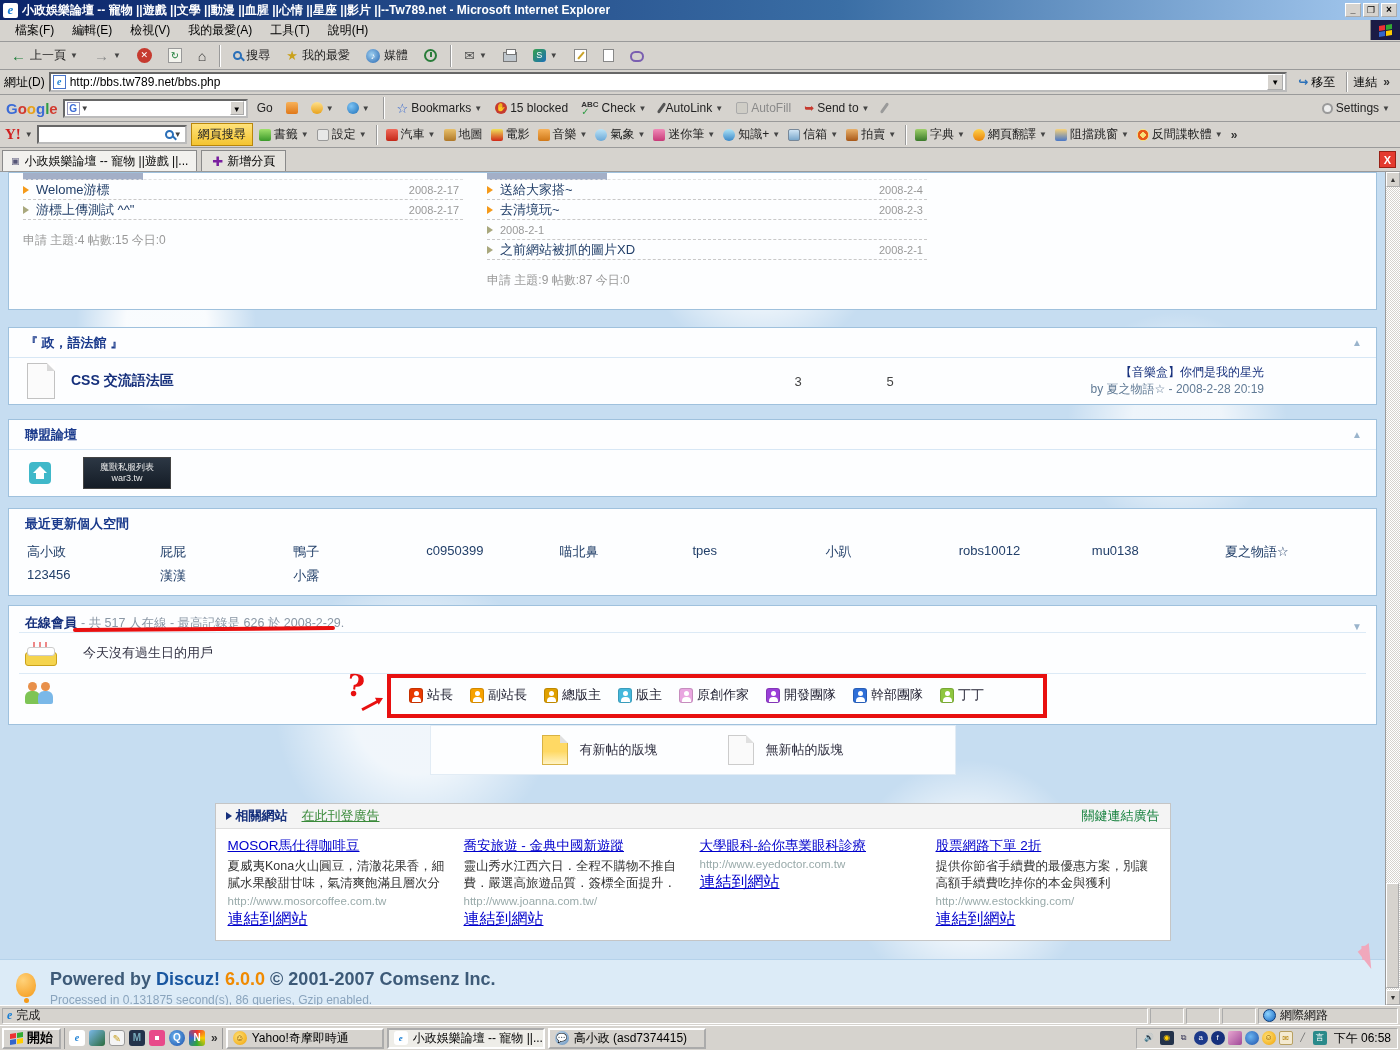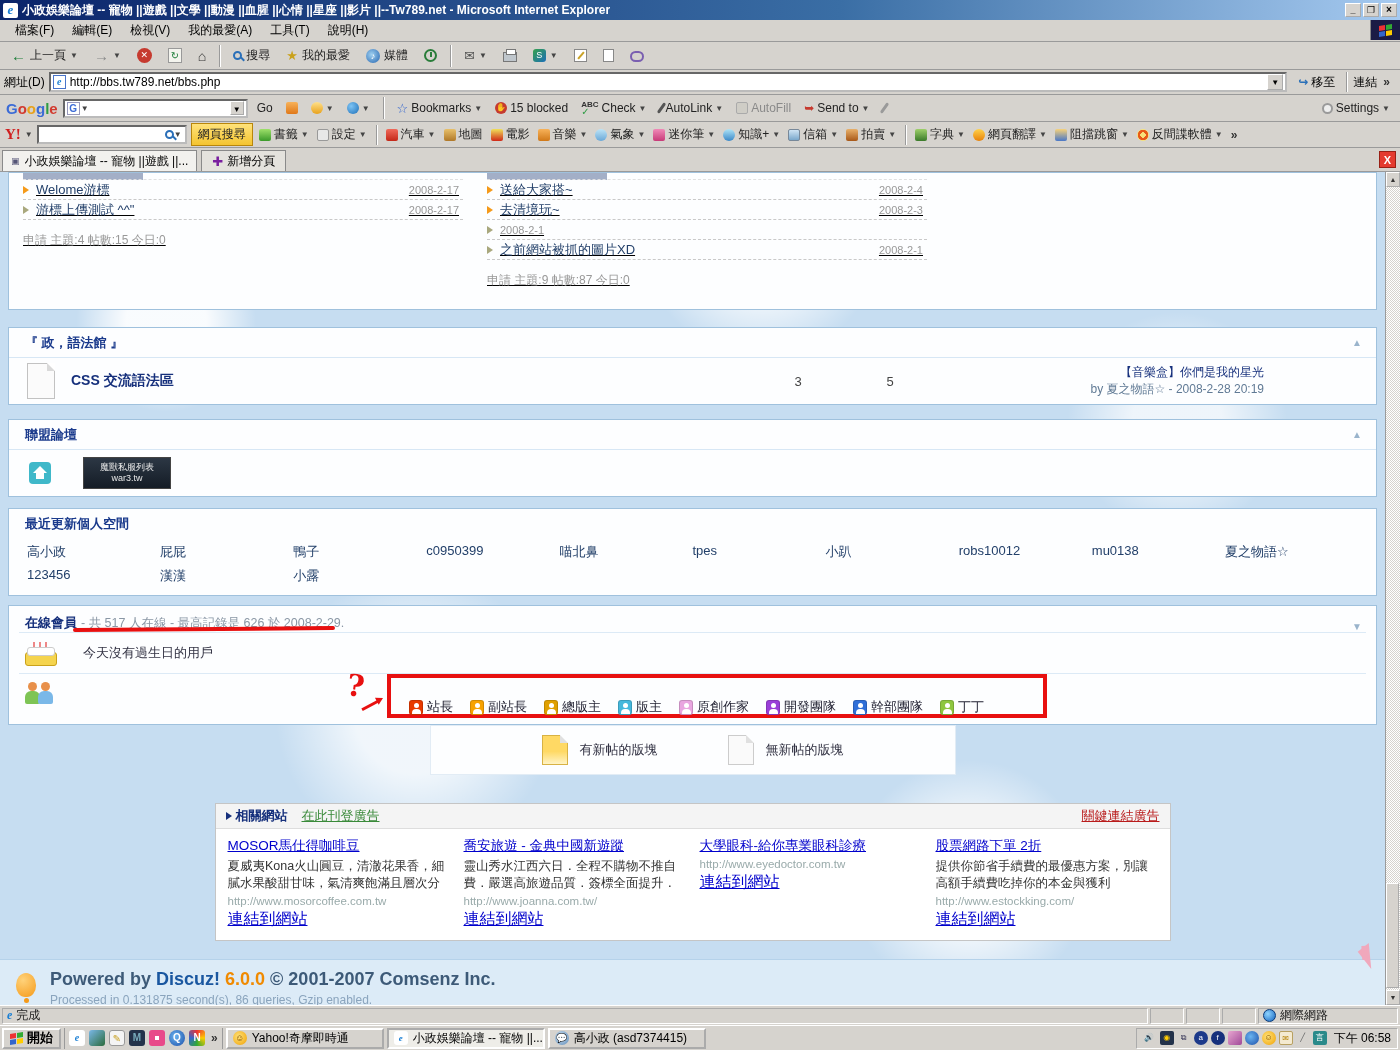--- a/index.html
+++ b/index.html
@@ -92,21 +92,21 @@
       radial-gradient(circle at 12% 18%, rgba(255,255,255,.9) 0 40px, rgba(255,255,255,0) 90px),
       radial-gradient(circle at 55% 8%, rgba(255,255,255,.8) 0 55px, rgba(255,255,255,0) 120px),
       radial-gradient(circle at 85% 30%, rgba(255,255,255,.7) 0 45px, rgba(255,255,255,0) 110px),
       radial-gradient(circle at 30% 65%, rgba(255,255,255,.75) 0 60px, rgba(255,255,255,0) 140px),
       radial-gradient(circle at 70% 85%, rgba(255,255,255,.8) 0 50px, rgba(255,255,255,0) 120px),
       #c6ddf1;}
   .wbox{background:#fdfeff;border:1px solid #9fc1dd;margin:0 8px;}
 
   
   .topbox{height:138px;overflow:hidden;padding-left:14px;}
-  .topics{display:flex;text-decoration:underline;}
+  .topics{display:flex;}
   .tcol{width:440px;}
   .tcol+.tcol{margin-left:24px;}
   .tclip{height:7px;border-bottom:1px dashed #c9c9c9;overflow:hidden;background:linear-gradient(90deg,#5a6f9a 0 120px,transparent 120px);opacity:.55;}
   .trow{height:20px;display:flex;align-items:center;border-bottom:1px dashed #c9c9c9;font-size:13px;color:#23406a;}
   .bul{width:0;height:0;border-left:6px solid #f59a1a;border-top:4px solid transparent;border-bottom:4px solid transparent;margin-right:7px;}
   .bul.gray{border-left-color:#a9a87e;}
   .trow .tt{flex:1;}
   .trow .dt{color:#999;font-size:11px;padding-right:4px;}
   .tstats{color:#999;font-size:12px;margin-top:12px;}
 
@@ -140,42 +140,42 @@
   .cake{width:30px;height:26px;position:relative;margin-right:28px;}
   .cake::before{content:"";position:absolute;bottom:0;left:0;width:30px;height:12px;background:#f5d44e;border:1px solid #caa21b;border-radius:3px;}
   .cake::after{content:"";position:absolute;bottom:10px;left:2px;width:26px;height:7px;background:#fff;border:1px solid #ccc;border-radius:3px;}
   .cndl{position:absolute;top:2px;width:2px;height:9px;background:#e88;}
   .legend-row{height:50px;position:relative;}
   .grp{position:absolute;left:16px;top:8px;width:34px;height:26px;}
   .per{position:absolute;width:16px;height:24px;}
   .per::before{content:"";position:absolute;left:3px;top:0;width:9px;height:9px;border-radius:50%;background:#e8904a;}
   .per::after{content:"";position:absolute;left:0;top:9px;width:15px;height:13px;border-radius:6px 6px 2px 2px;background:#7ec455;}
   .per.blue{left:13px;} .per.blue::after{background:#7ab8e8;}
-  .legend-strip{position:absolute;left:400px;top:24px;display:flex;align-items:center;gap:17px;font-size:13px;color:#223;}
+  .legend-strip{position:absolute;left:400px;top:12px;display:flex;align-items:center;gap:17px;font-size:13px;color:#223;}
   .litem{display:flex;align-items:center;gap:4px;}
   .uic{width:14px;height:15px;border-radius:3px;position:relative;border:1px solid rgba(0,0,0,.15);}
   .uic::before{content:"";position:absolute;left:4px;top:2px;width:5px;height:5px;border-radius:50%;background:#fff;}
   .uic::after{content:"";position:absolute;left:2px;top:8px;width:9px;height:5px;border-radius:4px 4px 0 0;background:#fff;}
   .red-box{position:absolute;left:378px;top:0;width:660px;height:44px;border:4px solid #e81010;}
   .qmark{position:absolute;left:338px;top:-6px;color:#e81010;font-size:30px;font-weight:bold;transform:rotate(8deg);font-family:"DejaVu Serif","Liberation Serif",serif;}
   .qarrow{position:absolute;left:352px;top:30px;width:18px;height:3px;background:#e81010;transform:rotate(-28deg);}
   .qarrow::after{content:"";position:absolute;right:-6px;top:-3px;border-left:7px solid #e81010;border-top:4px solid transparent;border-bottom:4px solid transparent;}
 
   .newposts{width:526px;height:50px;margin:0 auto;background:#fdfeff;border:1px solid #e2ecf5;display:flex;align-items:center;justify-content:center;gap:70px;font-size:13px;color:#334;}
   .npitem{display:flex;align-items:center;gap:12px;}
   .bic{width:26px;height:30px;background:#fafafa;border:1px solid #ccc;position:relative;}
   .bic::before{content:"";position:absolute;right:-1px;top:-1px;border-left:8px solid #e0e0e0;border-top:8px solid #fdfeff;}
   .bic.new{background:linear-gradient(#ffd964 55%,#fff3c4);border-color:#d8b244;}
 
   .adsbox{width:956px;margin:0 auto;background:#fff;border:1px solid #c5c5c5;}
   .adshead{height:25px;display:flex;align-items:center;background:#f4f4f4;border-bottom:1px solid #ddd;padding:0 10px;font-size:13px;}
   .tri{width:0;height:0;border-left:6px solid #16307c;border-top:4px solid transparent;border-bottom:4px solid transparent;margin-right:4px;}
   .adshead .hdr{font-weight:bold;color:#16307c;}
   .post-here{color:#3a8a3a;text-decoration:underline;margin-left:14px;}
-  .kw-link{margin-left:auto;color:#b91c1c;text-decoration:underline;}
+  .kw-link{margin-left:auto;color:#15803d;}
   .adsbody{display:grid;grid-template-columns:repeat(4,1fr);gap:0 14px;padding:8px 12px 10px 12px;}
   .ad .at{color:#0000cc;text-decoration:underline;font-size:13.5px;display:block;margin-bottom:3px;}
   .ad .ad-desc{color:#333;font-size:12.5px;line-height:17px;height:34px;overflow:hidden;}
   .ad .au{color:#9aa;font-size:11.5px;margin:3px 0 2px 0;}
   .ad .al{color:#0000cc;text-decoration:underline;font-size:16px;}
 
   .pfooter{margin:18px 0 0 0;background:#dcebf7;border-top:1px solid #b5d2ea;height:56px;display:flex;align-items:center;padding:0 16px;}
   .cz{width:22px;height:30px;position:relative;margin-right:12px;}
   .cz::before{content:"";position:absolute;left:0;top:0;width:20px;height:24px;border-radius:50% 50% 46% 46%;background:radial-gradient(circle at 35% 30%,#ffd27a,#f59a1a);}
   .cz::after{content:"";position:absolute;left:8px;bottom:0;width:5px;height:5px;border-radius:50%;background:#f59a1a;}

